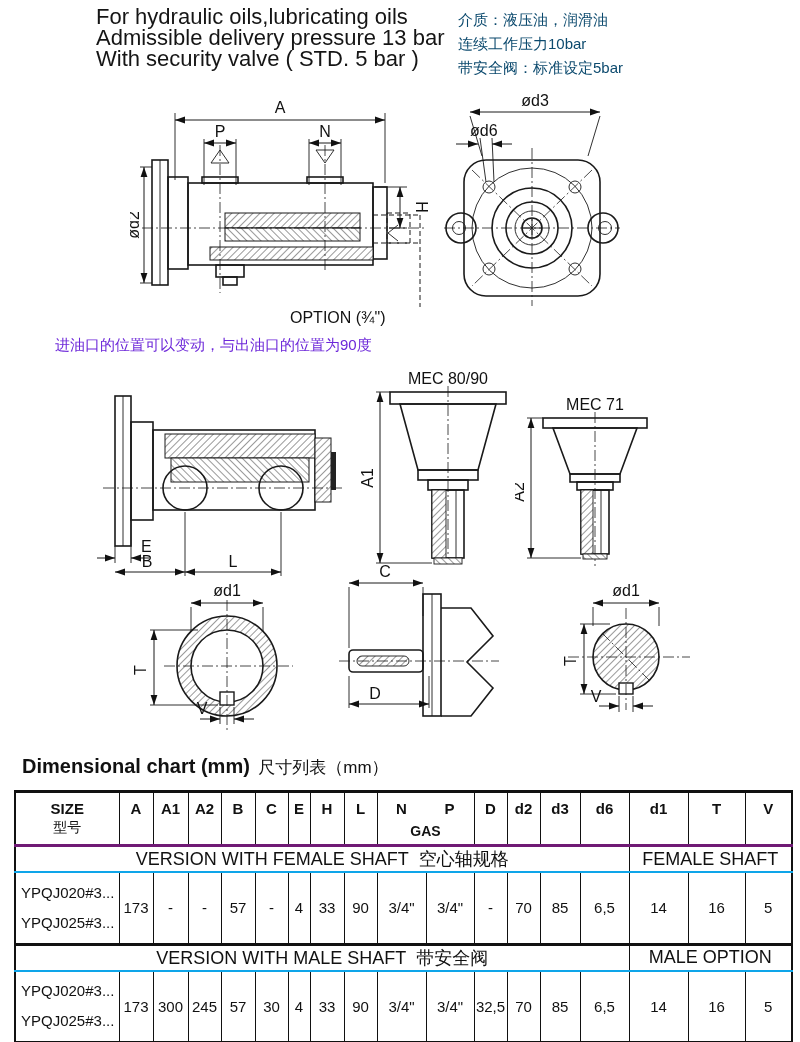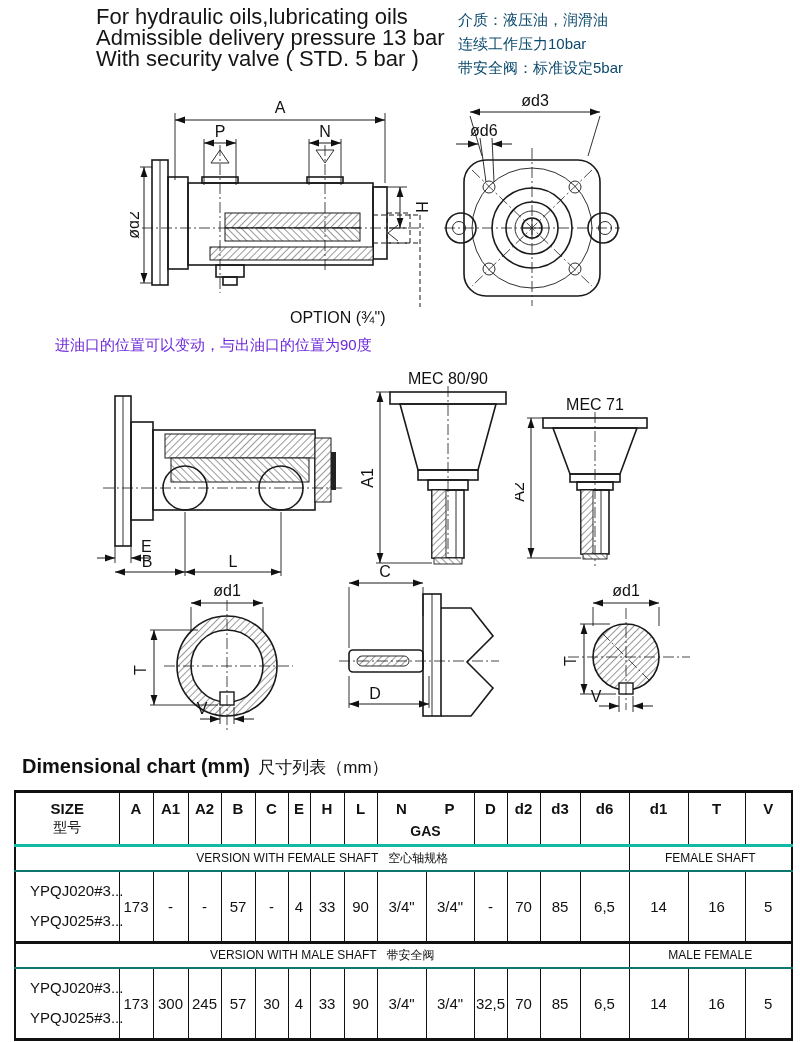--- a/index.html
+++ b/index.html
@@ -28,34 +28,34 @@
 
   
   .dim-table {
     position:absolute; left:14px; top:790px; width:777px;
     border-collapse:collapse; table-layout:fixed;
     border:2px solid #111;
     font-family:"Liberation Sans", sans-serif;
   }
   .dim-table th, .dim-table td { border:1px solid #111; text-align:center; padding:0; }
   tr.header-row { height:54px; }
-  tr.header-row th { border-top:3px solid #111; border-bottom:3px solid #14b8a6; vertical-align:top; padding-top:7px; font-size:15px; font-weight:bold; }
+  tr.header-row th { border-top:3px solid #111; border-bottom:3px solid #701a75; vertical-align:top; padding-top:7px; font-size:15px; font-weight:bold; }
   th.size-hd { line-height:18px; padding-top:9px; }
   th.size-hd .zh { font-weight:normal; font-size:14px; }
   th.np-hd { padding-top:7px; }
   .np-row { display:flex; }
   .np-row span { flex:1; }
   .gas { margin-top:6px; font-size:14px; }
   tr.band-row { height:25px; }
-  tr.band-row td { font-size:12px; border-bottom:2px solid #0f766e; }
+  tr.band-row td { font-size:18px; border-bottom:2px solid #0ea5e9; }
   tr.band-row td .zh { margin-left:10px; }
   tr.data-row { height:72px; }
   tr.data-row td { font-size:15px; border-bottom:3px solid #111; }
   td.size-cell { text-align:left; }
-  td.size-cell div { padding-left:14px; line-height:30px; font-size:15px; }
+  td.size-cell div { padding-left:5px; line-height:30px; font-size:15px; }
 </style>
 </head>
 <body>
 
 <div class="page">
 
   <svg width="0" height="0" style="position:absolute" aria-hidden="true">
     <defs>
       <marker id="arr" viewBox="0 0 10 8" refX="10" refY="4" markerWidth="10" markerHeight="8" orient="auto-start-reverse">
         <path d="M0,0.6 L10,4 L0,7.4 Z" fill="#111"></path>
@@ -387,21 +387,21 @@
         <td>6,5</td>
         <td>14</td>
         <td>16</td>
         <td>5</td>
       </tr>
 
       <tr class="band-row">
         <td colspan="15">
           <span>VERSION WITH MALE SHAFT</span><span class="zh">带安全阀</span>
         </td>
-        <td colspan="3">MALE FEMALE</td>
+        <td colspan="3">MALE OPTION</td>
       </tr>
 
       <tr class="data-row">
         <td class="size-cell">
           <div>YPQJ020#3...</div>
           <div>YPQJ025#3...</div>
         </td>
         <td>173</td>
         <td>300</td>
         <td>245</td>

